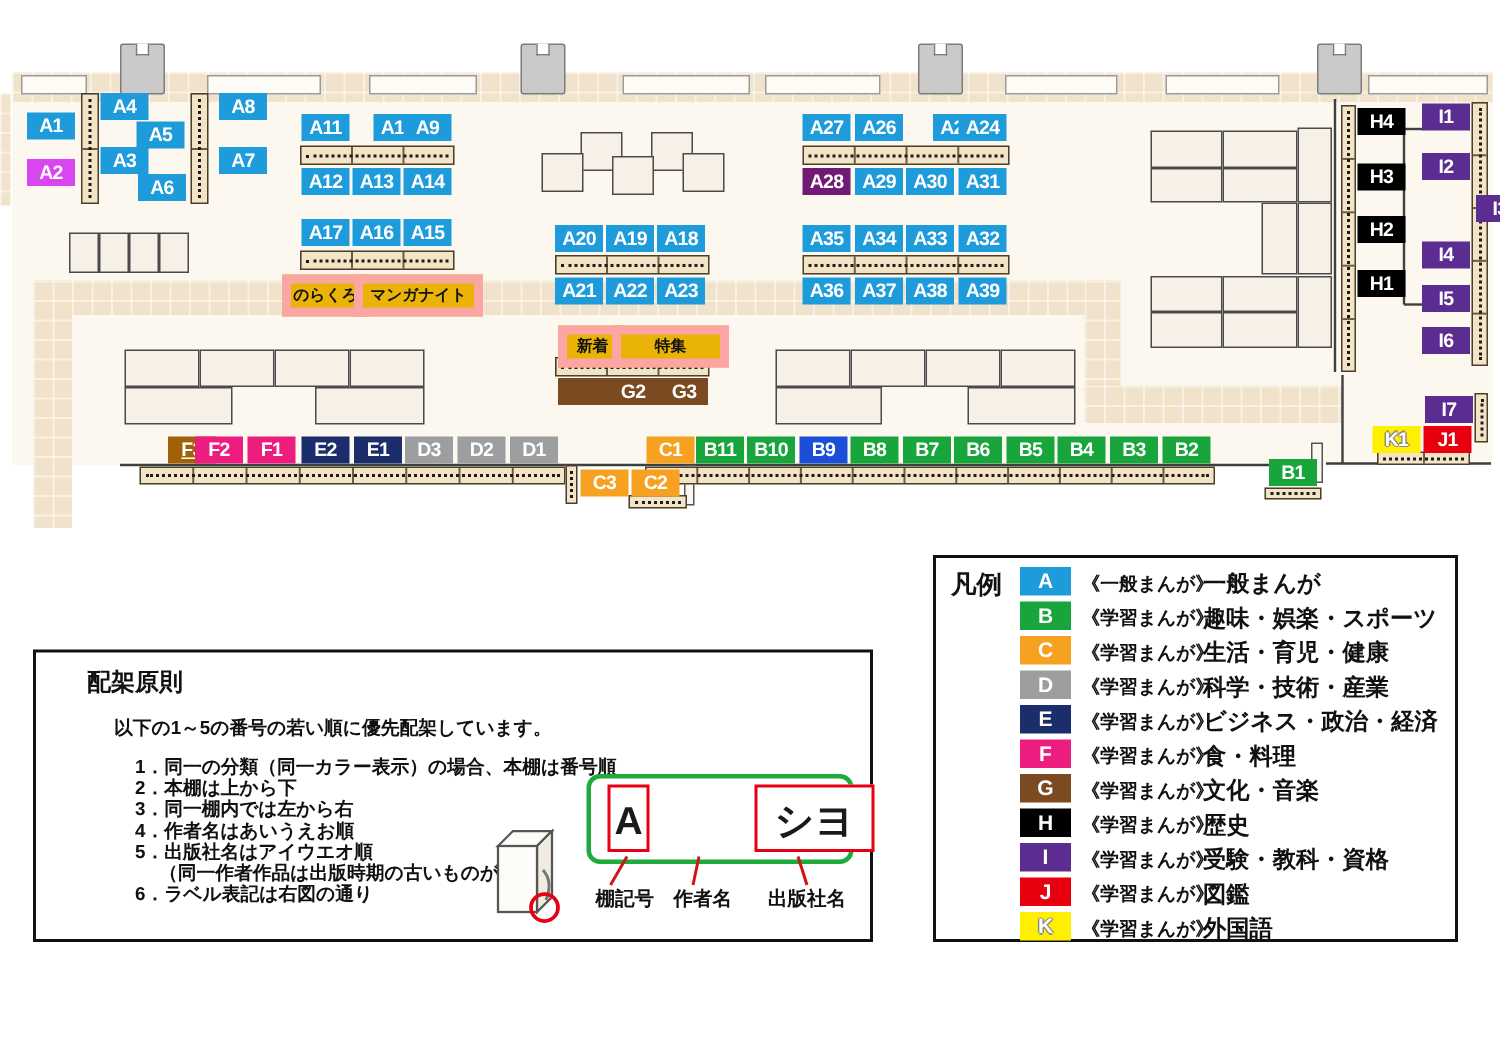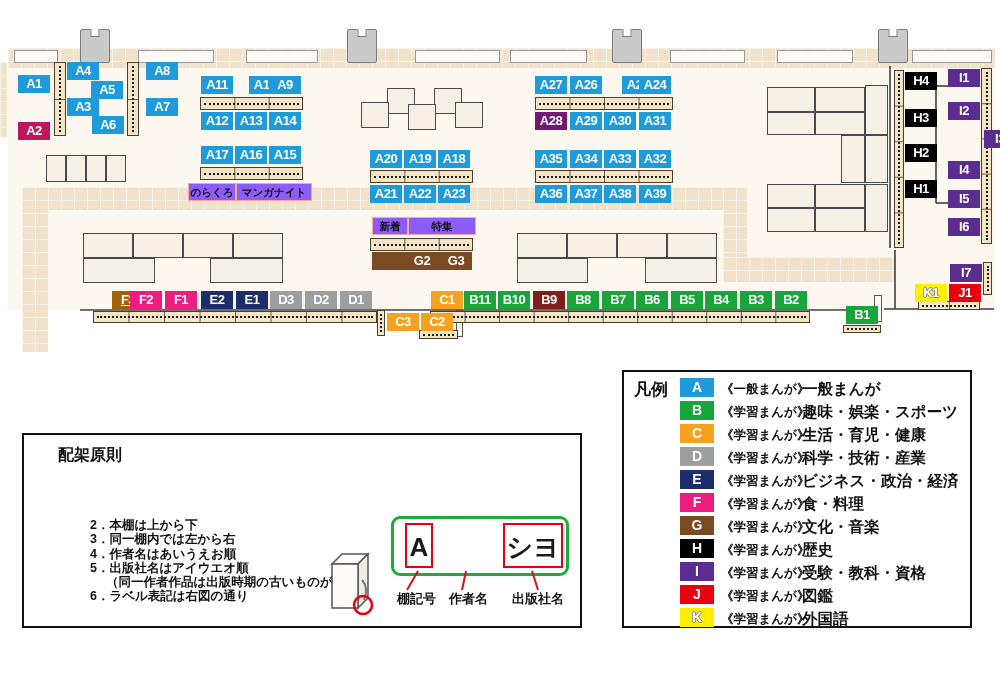--- a/index.html
+++ b/index.html
@@ -16,21 +16,21 @@
   .pillar .notch{position:absolute;left:50%;transform:translateX(-50%);top:-1.5px;width:9px;height:8px;
           background:#fff;border:1.5px solid #7c7c7c;border-top:none;box-sizing:border-box;}
   .table-block{position:absolute;background:#f6f0e6;border:1.5px solid #4a4a4a;box-sizing:border-box;}
   .wall-piece{position:absolute;background:#fbf8f1;border:1.2px solid #555;box-sizing:border-box;}
   .hstrip,.vstrip{position:absolute;background:#f4e4c6;border:1px solid #4a3f2e;box-sizing:border-box;}
   .hstrip .dash{position:absolute;left:3px;right:3px;top:50%;margin-top:-1px;border-top:2px dotted #1c1c1c;}
   .vstrip .dash{position:absolute;top:3px;bottom:3px;left:50%;margin-left:-1px;border-left:2px dotted #1c1c1c;}
   .map-label{position:absolute;width:32px;height:18px;color:#fff;font-weight:bold;font-size:13px;
           line-height:18px;text-align:center;letter-spacing:-.5px;}
   .map-label.outlined{color:#fff;text-shadow:-1px 0 #8a8a8a,1px 0 #8a8a8a,0 -1px #8a8a8a,0 1px #8a8a8a;}
-  .tag-box{position:absolute;height:16px;background:#8b5cf6;border:1px solid #fca5a5;color:#111;
+  .tag-box{position:absolute;height:16px;background:#eab308;border:6px solid #fca5a5;color:#111;
           font-size:10.5px;font-weight:bold;line-height:16px;text-align:center;box-sizing:content-box;}
   .panel{position:absolute;background:#fff;border:2px solid #111;box-sizing:border-box;}
   .panel-title{position:absolute;font-weight:bold;color:#111;}
   .legend-row{position:absolute;left:0;width:100%;height:19px;}
   .legend-chip{position:absolute;left:56px;top:0;width:34px;height:19px;color:#fff;font-weight:bold;
           font-size:14px;line-height:19px;text-align:center;}
   .legend-chip.outlined{text-shadow:-1px 0 #8a8a8a,1px 0 #8a8a8a,0 -1px #8a8a8a,0 1px #8a8a8a;}
   .legend-type{position:absolute;left:97px;top:3px;font-size:12.5px;font-weight:bold;color:#111;white-space:nowrap;}
   .legend-cat{position:absolute;left:178px;top:1px;font-size:15.5px;font-weight:bold;color:#111;white-space:nowrap;}
   .p-intro,.p-item{position:absolute;font-size:12.5px;font-weight:bold;color:#111;white-space:nowrap;}
@@ -163,21 +163,21 @@
       <div class="vstrip" style="left: 981px; top: 68px; width: 11px; height: 176px; background-image: linear-gradient(transparent calc(100% - 1px), rgb(107, 91, 67) 0px); background-size: 100% 35.2px;">
         <div class="dash"></div>
       </div>
       <div class="vstrip" style="left: 983px; top: 262px; width: 9px; height: 33px;">
         <div class="dash"></div>
       </div>
       <div class="vstrip" style="left: 377px; top: 310px; width: 8px; height: 26px;">
         <div class="dash"></div>
       </div>
       <div class="map-label" style="left: 18px; top: 75px; background: rgb(29, 155, 219);">A1</div>
-      <div class="map-label" style="left: 18px; top: 122px; background: #be185d;">A2</div>
+      <div class="map-label" style="left: 18px; top: 106px; background: #d946ef;">A2</div>
       <div class="map-label" style="left: 67px; top: 62px; background: rgb(29, 155, 219);">A4</div>
       <div class="map-label" style="left: 67px; top: 98px; background: rgb(29, 155, 219);">A3</div>
       <div class="map-label" style="left: 91px; top: 81px; background: rgb(29, 155, 219);">A5</div>
       <div class="map-label" style="left: 92px; top: 116px; background: rgb(29, 155, 219);">A6</div>
       <div class="map-label" style="left: 146px; top: 62px; background: rgb(29, 155, 219);">A8</div>
       <div class="map-label" style="left: 146px; top: 98px; background: rgb(29, 155, 219);">A7</div>
       <div class="map-label" style="left: 201px; top: 76px; background: rgb(29, 155, 219);">A11</div>
       <div class="map-label" style="left: 249px; top: 76px; background: rgb(29, 155, 219);">A10</div>
       <div class="map-label" style="left: 269px; top: 76px; background: rgb(29, 155, 219);">A9</div>
       <div class="map-label" style="left: 201px; top: 112px; background: rgb(29, 155, 219);">A12</div>
@@ -217,21 +217,21 @@
       <div class="map-label" style="left: 201px; top: 291px; background: rgb(27, 45, 107);">E2</div>
       <div class="map-label" style="left: 236px; top: 291px; background: rgb(27, 45, 107);">E1</div>
       <div class="map-label" style="left: 270px; top: 291px; background: rgb(157, 158, 160);">D3</div>
       <div class="map-label" style="left: 305px; top: 291px; background: rgb(157, 158, 160);">D2</div>
       <div class="map-label" style="left: 340px; top: 291px; background: rgb(157, 158, 160);">D1</div>
       <div class="map-label" style="left: 431px; top: 291px; background: rgb(246, 161, 31);">C1</div>
       <div class="map-label" style="left: 387px; top: 313px; background: rgb(246, 161, 31);">C3</div>
       <div class="map-label" style="left: 421px; top: 313px; background: rgb(246, 161, 31);">C2</div>
       <div class="map-label" style="left: 464px; top: 291px; background: rgb(24, 165, 60);">B11</div>
       <div class="map-label" style="left: 498px; top: 291px; background: rgb(24, 165, 60);">B10</div>
-      <div class="map-label" style="left: 533px; top: 291px; background: #7f1d1d;">B9</div>
+      <div class="map-label" style="left: 533px; top: 291px; background: #1d4ed8;">B9</div>
       <div class="map-label" style="left: 567px; top: 291px; background: rgb(24, 165, 60);">B8</div>
       <div class="map-label" style="left: 602px; top: 291px; background: rgb(24, 165, 60);">B7</div>
       <div class="map-label" style="left: 636px; top: 291px; background: rgb(24, 165, 60);">B6</div>
       <div class="map-label" style="left: 671px; top: 291px; background: rgb(24, 165, 60);">B5</div>
       <div class="map-label" style="left: 705px; top: 291px; background: rgb(24, 165, 60);">B4</div>
       <div class="map-label" style="left: 740px; top: 291px; background: rgb(24, 165, 60);">B3</div>
       <div class="map-label" style="left: 775px; top: 291px; background: rgb(24, 165, 60);">B2</div>
       <div class="map-label" style="left: 846px; top: 306px; background: rgb(24, 165, 60);">B1</div>
       <div class="map-label" style="left: 905px; top: 72px; background: rgb(0, 0, 0);">H4</div>
       <div class="map-label" style="left: 905px; top: 109px; background: rgb(0, 0, 0);">H3</div>
@@ -308,40 +308,42 @@
         <div class="legend-row" style="top: 236px;">
           <div class="legend-chip outlined" style="background: rgb(255, 240, 0);">K</div>
           <span class="legend-type">《学習まんが》</span>
           <span class="legend-cat">外国語</span>
         </div>
       </div>
   </div>
 
   <div class="panel" id="principles" style="left:22px;top:433px;width:560px;height:195px;">
     <div class="panel-title" style="left:34px;top:10px;font-size:16px;">配架原則</div>
+    <div class="p-intro" style="left:52px;top:42px;">以下の1～5の番号の若い順に優先配架しています。</div>
     <div id="principle-items" style="position:absolute;left:0;top:0;width:100%;height:100%;">
+        <div class="p-item" style="top: 68px; left: 66px;">1．同一の分類（同一カラー表示）の場合、本棚は番号順</div>
         <div class="p-item" style="top: 82.2px; left: 66px;">2．本棚は上から下</div>
         <div class="p-item" style="top: 96.4px; left: 66px;">3．同一棚内では左から右</div>
         <div class="p-item" style="top: 110.6px; left: 66px;">4．作者名はあいうえお順</div>
         <div class="p-item" style="top: 124.8px; left: 66px;">5．出版社名はアイウエオ順</div>
         <div class="p-item" style="top: 139px; left: 82px;">（同一作者作品は出版時期の古いものが先）</div>
         <div class="p-item" style="top: 153.2px; left: 66px;">6．ラベル表記は右図の通り</div>
       </div>
 
     <svg class="overlay" style="left:298px;top:115px;" width="80" height="75" viewBox="0 0 80 75">
       <polygon points="10,14 36,14 46,4 20,4" fill="#fdfcf9" stroke="#555" stroke-width="1.5"></polygon>
       <polygon points="36,14 46,4 46,48 36,58" fill="#f1ece2" stroke="#555" stroke-width="1.5"></polygon>
       <rect x="10" y="14" width="26" height="44" fill="#fdfcf9" stroke="#555" stroke-width="1.5"></rect>
       <path d="M40 30 Q47 38 42 50" fill="none" stroke="#777" stroke-width="2"></path>
       <circle cx="41" cy="55" r="9" fill="none" stroke="#e60012" stroke-width="2.5"></circle>
     </svg>
 
     <div class="label-diagram">
       <div class="red-box" style="left:11px;width:28px;">A</div>
-      <div class="red-box" style="left:109px;width:60px;">シヨ</div>
+      <div class="red-box" style="left:109px;width:80px;">シヨ</div>
     </div>
     <svg class="overlay" style="left:0;top:0;" width="560" height="195" viewBox="0 0 560 195">
       <line x1="394" y1="136" x2="383" y2="155" stroke="#d01515" stroke-width="2"></line>
       <line x1="442" y1="136" x2="438" y2="155" stroke="#d01515" stroke-width="2"></line>
       <line x1="508" y1="136" x2="514" y2="155" stroke="#d01515" stroke-width="2"></line>
     </svg>
     <div class="diagram-label" style="left:373px;">棚記号</div>
     <div class="diagram-label" style="left:425px;">作者名</div>
     <div class="diagram-label" style="left:488px;">出版社名</div>
   </div>

